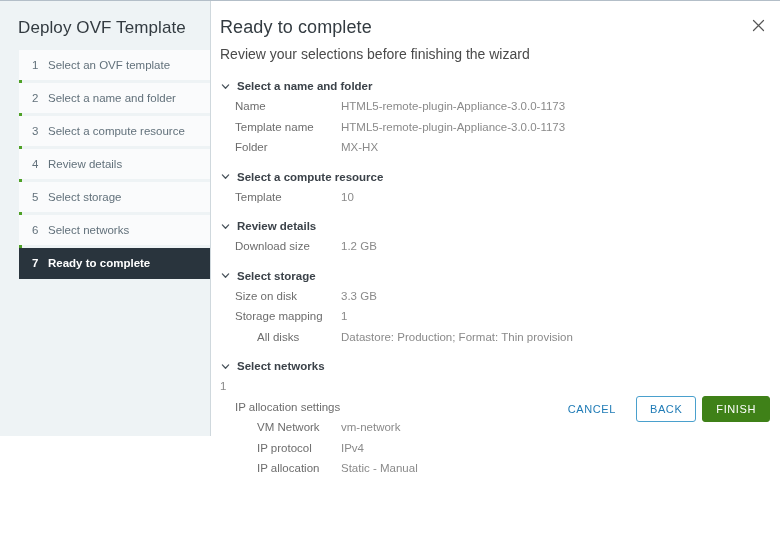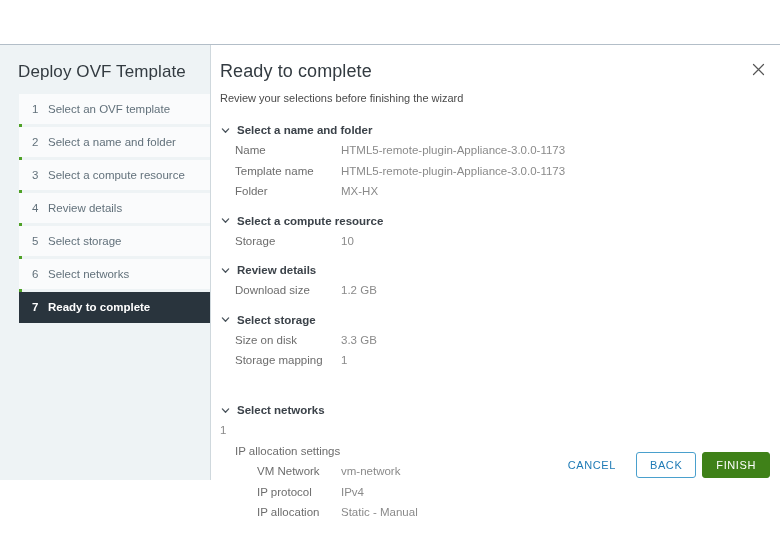--- a/index.html
+++ b/index.html
@@ -16,21 +16,20 @@
   }
 
   .wizard {
     position: relative;
     width: 780px;
     height: 436px;
     background: #5eead4;
     border-top: 1px solid #b3bec8;
     box-sizing: border-box;
     display: flex;
-    margin-top: 44px;
   }
 
   
   .sidebar {
     width: 211px;
     min-width: 211px;
     background: #eef3f5;
     border-right: 1px solid #cfd8dd;
     box-sizing: border-box;
     position: relative;
@@ -120,21 +119,21 @@
   }
   .page-title {
     font-size: 18px;
     font-weight: 400;
     color: #333b41;
     line-height: 24px;
     margin: 0;
     letter-spacing: 0.1px;
   }
   .page-subtitle {
-    font-size: 11px;
+    font-size: 14px;
     color: #4a4a4a;
     margin: 8px 0 0 0;
     line-height: 15px;
   }
 
   .summary {
     padding: 14px 0 0 9px;
   }
 
   .section-header {
@@ -180,21 +179,21 @@
   }
   .row .value {
     color: #8a8a8a;
     white-space: nowrap;
   }
 
   
   .footer {
     position: absolute;
     right: 10px;
-    bottom: 2px;
+    bottom: 14px;
     display: flex;
     align-items: center;
     gap: 6px;
   }
   .btn {
     font-family: "Liberation Sans", sans-serif;
     font-size: 11px;
     letter-spacing: 0.6px;
     height: 26px;
     line-height: 24px;
@@ -278,21 +277,21 @@
         </div>
         <div class="section-header">
           <span class="chevron">
             <svg width="9" height="9" viewBox="0 0 10 10" aria-hidden="true">
               <path d="M1.5 3.2 L5 7 L8.5 3.2" stroke="currentColor" stroke-width="1.4" fill="none" stroke-linecap="round" stroke-linejoin="round"></path>
             </svg>
           </span>
           <span>Select a compute resource</span>
         </div>
         <div class="row">
-          <div class="label">Storage</div>
+          <div class="label">Template</div>
           <div class="value">10</div>
         </div>
         <div class="section-header">
           <span class="chevron">
             <svg width="9" height="9" viewBox="0 0 10 10" aria-hidden="true">
               <path d="M1.5 3.2 L5 7 L8.5 3.2" stroke="currentColor" stroke-width="1.4" fill="none" stroke-linecap="round" stroke-linejoin="round"></path>
             </svg>
           </span>
           <span>Review details</span>
         </div>
@@ -310,20 +309,22 @@
         </div>
         <div class="row">
           <div class="label">Size on disk</div>
           <div class="value">3.3 GB</div>
         </div>
         <div class="row">
           <div class="label">Storage mapping</div>
           <div class="value">1</div>
         </div>
         <div class="row indent">
+          <div class="label">All disks</div>
+          <div class="value">Datastore: Production; Format: Thin provision</div>
         </div>
         <div class="section-header">
           <span class="chevron">
             <svg width="9" height="9" viewBox="0 0 10 10" aria-hidden="true">
               <path d="M1.5 3.2 L5 7 L8.5 3.2" stroke="currentColor" stroke-width="1.4" fill="none" stroke-linecap="round" stroke-linejoin="round"></path>
             </svg>
           </span>
           <span>Select networks</span>
         </div>
         <div class="row">

